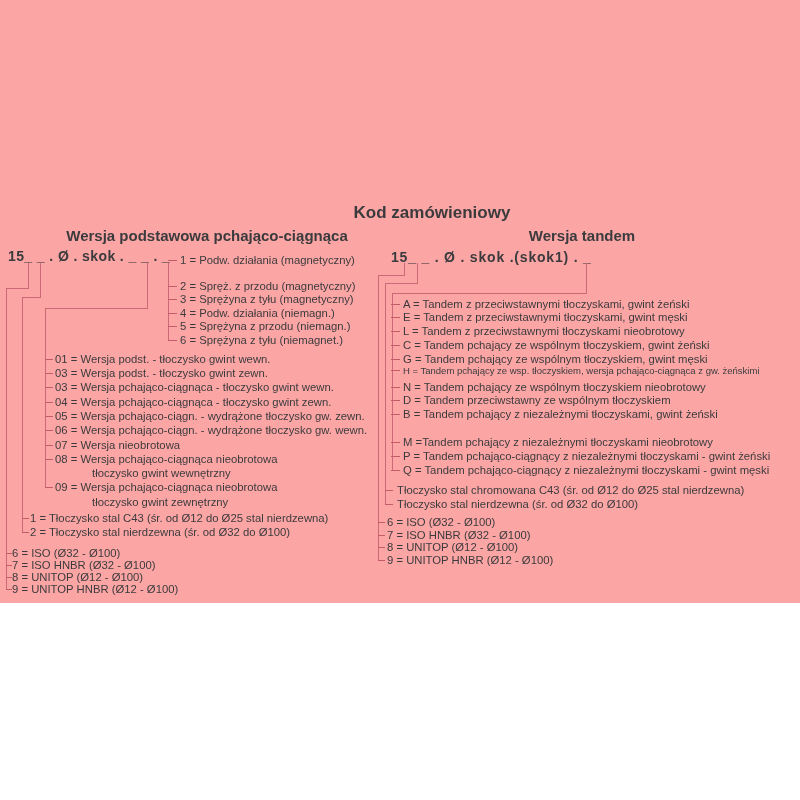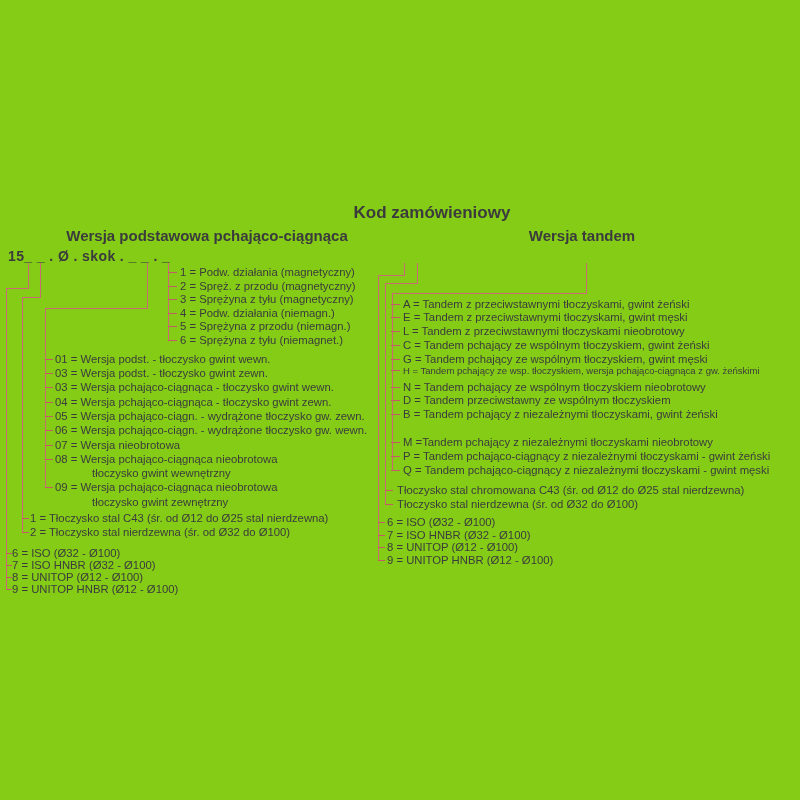--- a/index.html
+++ b/index.html
@@ -1,16 +1,16 @@
 <!DOCTYPE html>
 <html><head>
 <meta charset="utf-8">
 <style>
   html,body{margin:0;padding:0;background:#ffffff;}
-  .canvas{position:relative;width:800px;height:800px;background:#84cc16;overflow:hidden;
+  .canvas{position:relative;width:800px;height:603px;background:#fca5a5;overflow:hidden;
           font-family:"Liberation Sans", sans-serif;color:#3b3b3d;}
   .title{position:absolute;left:332px;top:203px;width:200px;text-align:center;
          font-size:17px;font-weight:bold;white-space:nowrap;}
   .colhead{position:absolute;font-size:15px;font-weight:bold;text-align:center;white-space:nowrap;}
   .colhead.lh{left:57px;top:227px;width:300px;}
   .colhead.rh{left:482px;top:227px;width:200px;}
   .code{position:absolute;font-size:14px;font-weight:bold;white-space:nowrap;}
   .code.lc{left:8px;top:248px;letter-spacing:0.4px;}
   .code.rc{left:391px;top:249px;letter-spacing:0.8px;}
   .item{position:absolute;font-size:11.3px;line-height:13px;white-space:nowrap;color:#3b3b3d;}
@@ -31,20 +31,21 @@
 </style>
 </head>
 <body>
 
 <div class="canvas">
 
   <div class="title">Kod zamówieniowy</div>
   <div class="colhead lh">Wersja podstawowa pchająco-ciągnąca</div>
   <div class="colhead rh">Wersja tandem</div>
   <div class="code lc">15_ _ . Ø . skok . _ _ . _</div>
+  <div class="code rc">15_ _ . Ø . skok .(skok1) . _</div>
 
   <div class="ln v" style="left:168px;top:263px;height:77px;"></div>
   <div class="ln v" style="left:147px;top:263px;height:45px;"></div>
   <div class="ln h" style="left:45px;top:308px;width:103px;"></div>
   <div class="ln v" style="left:45px;top:308px;height:180px;"></div>
   <div class="ln v" style="left:40px;top:263px;height:34px;"></div>
   <div class="ln h" style="left:22px;top:297px;width:19px;"></div>
   <div class="ln v" style="left:22px;top:297px;height:235px;"></div>
   <div class="ln v" style="left:28px;top:263px;height:25px;"></div>
   <div class="ln h" style="left:6px;top:288px;width:23px;"></div>
@@ -53,21 +54,21 @@
   <div class="ln v" style="left:586px;top:263px;height:30px;"></div>
   <div class="ln h" style="left:392px;top:293px;width:195px;"></div>
   <div class="ln v" style="left:392px;top:293px;height:177px;"></div>
   <div class="ln v" style="left:417px;top:263px;height:20px;"></div>
   <div class="ln h" style="left:385px;top:283px;width:33px;"></div>
   <div class="ln v" style="left:385px;top:283px;height:221px;"></div>
   <div class="ln v" style="left:404px;top:263px;height:12px;"></div>
   <div class="ln h" style="left:378px;top:275px;width:27px;"></div>
   <div class="ln v" style="left:378px;top:275px;height:285px;"></div>
 
-  <div class="item g-a" style="top:266px;">1 = Podw. działania (magnetyczny)</div>
+  <div class="item g-a" style="top:254px;">1 = Podw. działania (magnetyczny)</div>
   <div class="item g-a" style="top:280px;">2 = Spręż. z przodu (magnetyczny)</div>
   <div class="item g-a" style="top:293px;">3 = Sprężyna z tyłu (magnetyczny)</div>
   <div class="item g-a" style="top:307px;">4 = Podw. działania (niemagn.)</div>
   <div class="item g-a" style="top:320px;">5 = Sprężyna z przodu (niemagn.)</div>
   <div class="item g-a" style="top:334px;">6 = Sprężyna z tyłu (niemagnet.)</div>
 
   <div class="item g-b" style="top:353px;">01 = Wersja podst. - tłoczysko gwint wewn.</div>
   <div class="item g-b" style="top:367px;">03 = Wersja podst. - tłoczysko gwint zewn.</div>
   <div class="item g-b" style="top:381px;">03 = Wersja pchająco-ciągnąca - tłoczysko gwint wewn.</div>
   <div class="item g-b" style="top:396px;">04 = Wersja pchająco-ciągnąca - tłoczysko gwint zewn.</div>

